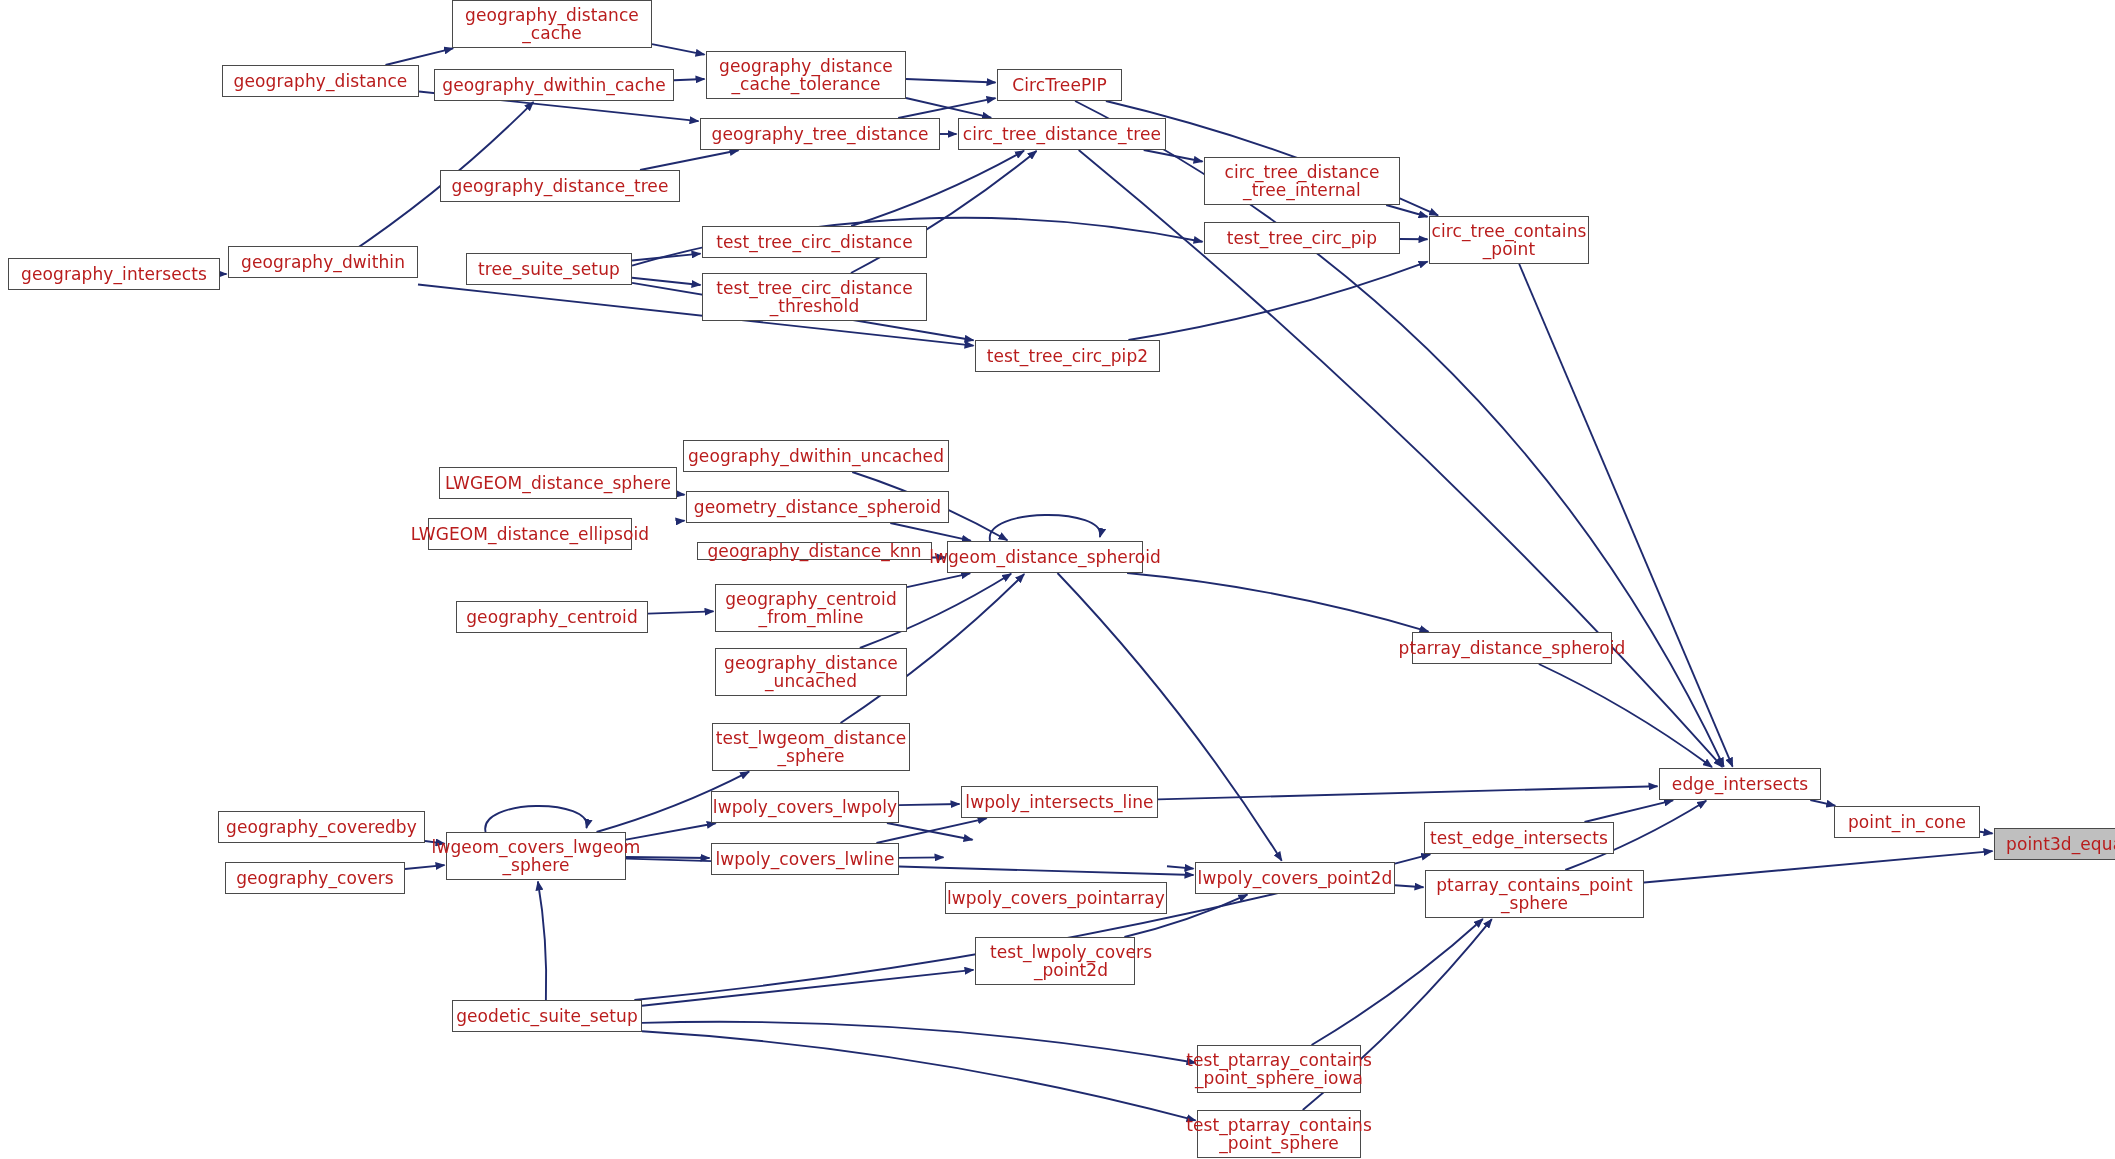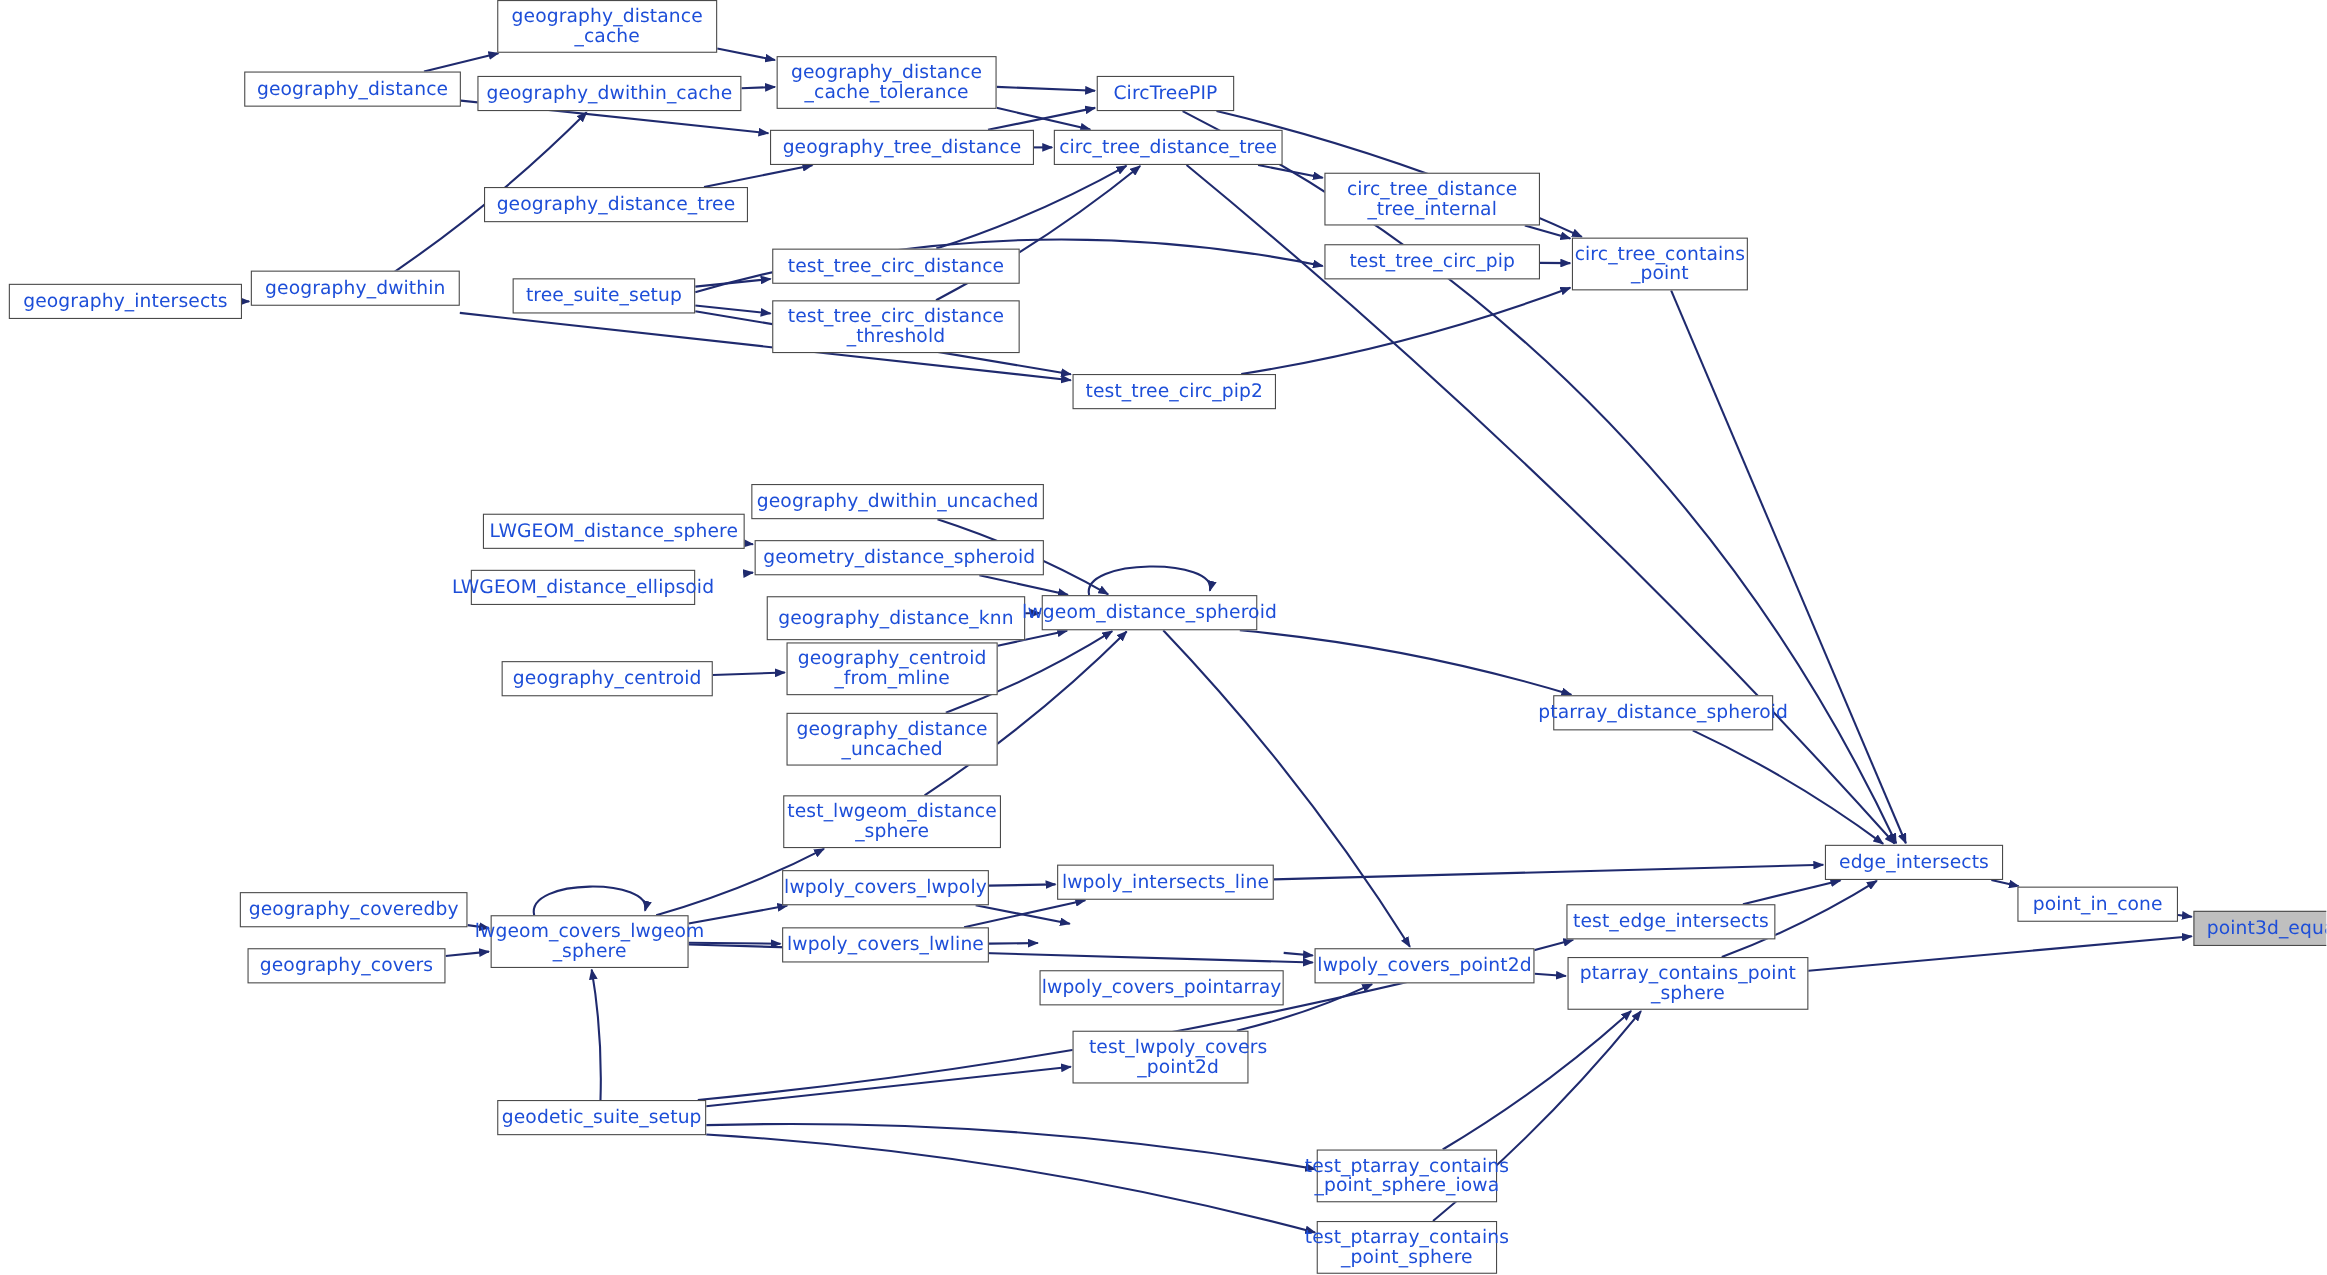--- a/index.html
+++ b/index.html
@@ -17,21 +17,21 @@
     left:0; top:0;
     width:2115px;
     height:1159px;
     pointer-events:none;
   }
   .node{
     position:absolute;
     box-sizing:border-box;
     border:1px solid #4a4a4a;
     background:#ffffff;
-    color:#1d4ed8;
+    color:#b91c1c;
     display:flex;
     align-items:center;
     justify-content:center;
     text-align:center;
     font-size:17px;
     line-height:1.08;
     white-space:pre;
     letter-spacing:0.1px;
     z-index:5;
   }
@@ -140,21 +140,21 @@
 _point</span></div>
       <div class="node" style="left: 466px; top: 253px; width: 166px; height: 32px;"><span>tree_suite_setup</span></div>
       <div class="node" style="left: 702px; top: 226px; width: 225px; height: 32px;"><span>test_tree_circ_distance</span></div>
       <div class="node" style="left: 702px; top: 273px; width: 225px; height: 48px;"><span>test_tree_circ_distance
 _threshold</span></div>
       <div class="node" style="left: 975px; top: 340px; width: 185px; height: 32px;"><span>test_tree_circ_pip2</span></div>
       <div class="node" style="left: 683px; top: 440px; width: 266px; height: 32px;"><span>geography_dwithin_uncached</span></div>
       <div class="node" style="left: 439px; top: 467px; width: 238px; height: 32px;"><span>LWGEOM_distance_sphere</span></div>
       <div class="node" style="left: 686px; top: 491px; width: 263px; height: 32px;"><span>geometry_distance_spheroid</span></div>
       <div class="node" style="left: 428px; top: 518px; width: 204px; height: 32px;"><span>LWGEOM_distance_ellipsoid</span></div>
-      <div class="node" style="left: 697px; top: 542px; width: 235px; height: 40px;"><span>geography_distance_knn</span></div>
+      <div class="node" style="left: 697px; top: 542px; width: 235px; height: 18px;"><span>geography_distance_knn</span></div>
       <div class="node" style="left: 947px; top: 541px; width: 196px; height: 32px;"><span>lwgeom_distance_spheroid</span></div>
       <div class="node" style="left: 456px; top: 601px; width: 192px; height: 32px;"><span>geography_centroid</span></div>
       <div class="node" style="left: 715px; top: 584px; width: 192px; height: 48px;"><span>geography_centroid
 _from_mline</span></div>
       <div class="node" style="left: 715px; top: 648px; width: 192px; height: 48px;"><span>geography_distance
 _uncached</span></div>
       <div class="node" style="left: 1412px; top: 632px; width: 200px; height: 32px;"><span>ptarray_distance_spheroid</span></div>
       <div class="node" style="left: 712px; top: 723px; width: 198px; height: 48px;"><span>test_lwgeom_distance
 _sphere</span></div>
       <div class="node" style="left: 218px; top: 811px; width: 207px; height: 32px;"><span>geography_coveredby</span></div>

